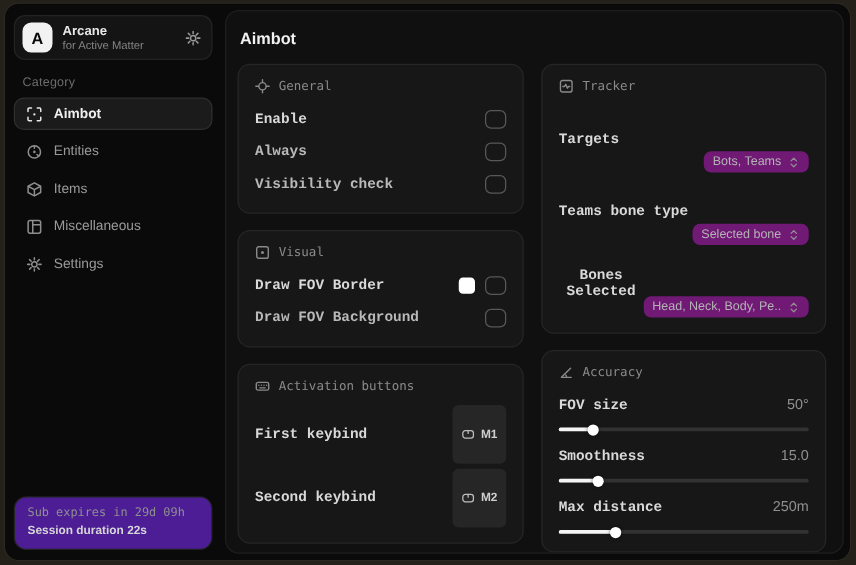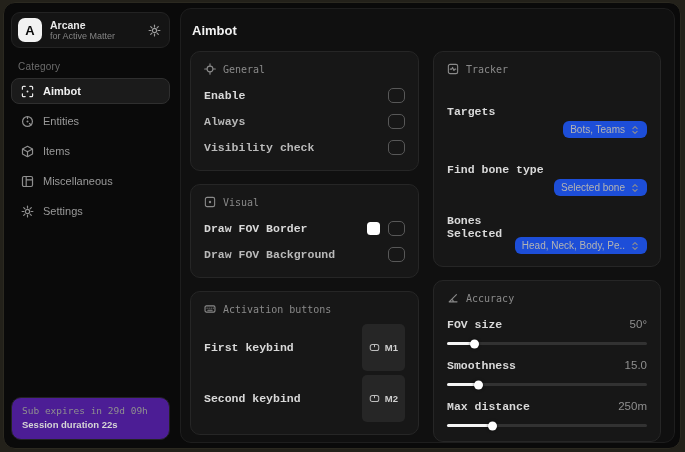--- a/index.html
+++ b/index.html
@@ -57,21 +57,21 @@
   }
   .footer-line1 { font-family:"DejaVu Sans Mono", monospace; font-size:9.5px; color:#8f8f8f; }
   .footer-line2 { font-size:9.5px; font-weight:bold; color:#d6d6d6; }
   
   .main-surface {
     flex:1; margin:5px 5px 5px 3px;
     background:#101010; border:1px solid #1e1e1e; border-radius:11px;
     padding:11px 13px 13px 9px; overflow:hidden;
   }
   .page-title { color:#f2f2f2; font-size:13px; font-weight:bold; margin:3px 0 13px 2px; }
-  .columns { display:flex; gap:14px; align-items:flex-start; }
+  .columns { display:flex; gap:14px; align-items:flex-start;text-align:center; }
   .col { display:flex; flex-direction:column; gap:13px; }
   .col-left { width:236px; }
   .col-right { width:235px; }
   .card {
     background:#171717; border:1px solid #262626; border-radius:10px;
     padding:11px 13px 12px 13px; width:100%;
   }
   .card-header {
     display:flex; align-items:center; gap:7px; margin-bottom:9px;
     color:#8a8a8a; font-family:"DejaVu Sans Mono", monospace; font-size:10px;
@@ -89,21 +89,21 @@
   }
   .swatch { width:13px; height:13px; border-radius:3.5px; cursor:pointer; }
   .badge {
     display:inline-flex; align-items:center; gap:5px;
     background:#262626; border-radius:5px; padding:18px 7px;
     color:#cfcfcf; font-size:9.5px; font-weight:bold; cursor:pointer;
   }
   .badge .icon { color:#bdbdbd; }
   .dropdown {
     display:inline-flex; align-items:center; gap:5px;
-    background:#1d4ed8; border-radius:6px; padding:3px 7px;
+    background:#701a75; border-radius:6px; padding:3px 7px;
     color:#b3b3b3; font-size:10px; cursor:pointer; max-width:138px;margin-top:37px;
   }
   .dropdown .dd-text { white-space:nowrap; overflow:hidden; text-overflow:ellipsis; }
   .dropdown .icon { color:#8f8f8f; flex:0 0 auto; }
   .slider-block { margin-top:2px; margin-bottom:9px; }
   .slider-block:last-child { margin-bottom:2px; }
   .value-text { color:#8f8f8f; font-size:11.5px; }
   .slider {
     position:relative; height:3px; background:#323232; border-radius:2px;
     margin-top:7px; cursor:pointer;
@@ -305,21 +305,21 @@
             <span class="dropdown">
               <span class="dd-text">Bots, Teams</span>
               <span class="icon">
                 <svg width="10" height="10" viewBox="0 0 14 14" fill="none" stroke="currentColor" stroke-width="1.5" stroke-linecap="round" stroke-linejoin="round">
                   <path d="M4 5.2L7 2.2l3 3M4 8.8l3 3 3-3"></path>
                 </svg>
               </span>
             </span>
           </div>
           <div class="row">
-            <span class="row-label">Find bone type</span>
+            <span class="row-label">Teams bone type</span>
             <span class="dropdown">
               <span class="dd-text">Selected bone</span>
               <span class="icon">
                 <svg width="10" height="10" viewBox="0 0 14 14" fill="none" stroke="currentColor" stroke-width="1.5" stroke-linecap="round" stroke-linejoin="round">
                   <path d="M4 5.2L7 2.2l3 3M4 8.8l3 3 3-3"></path>
                 </svg>
               </span>
             </span>
           </div>
           <div class="row">

